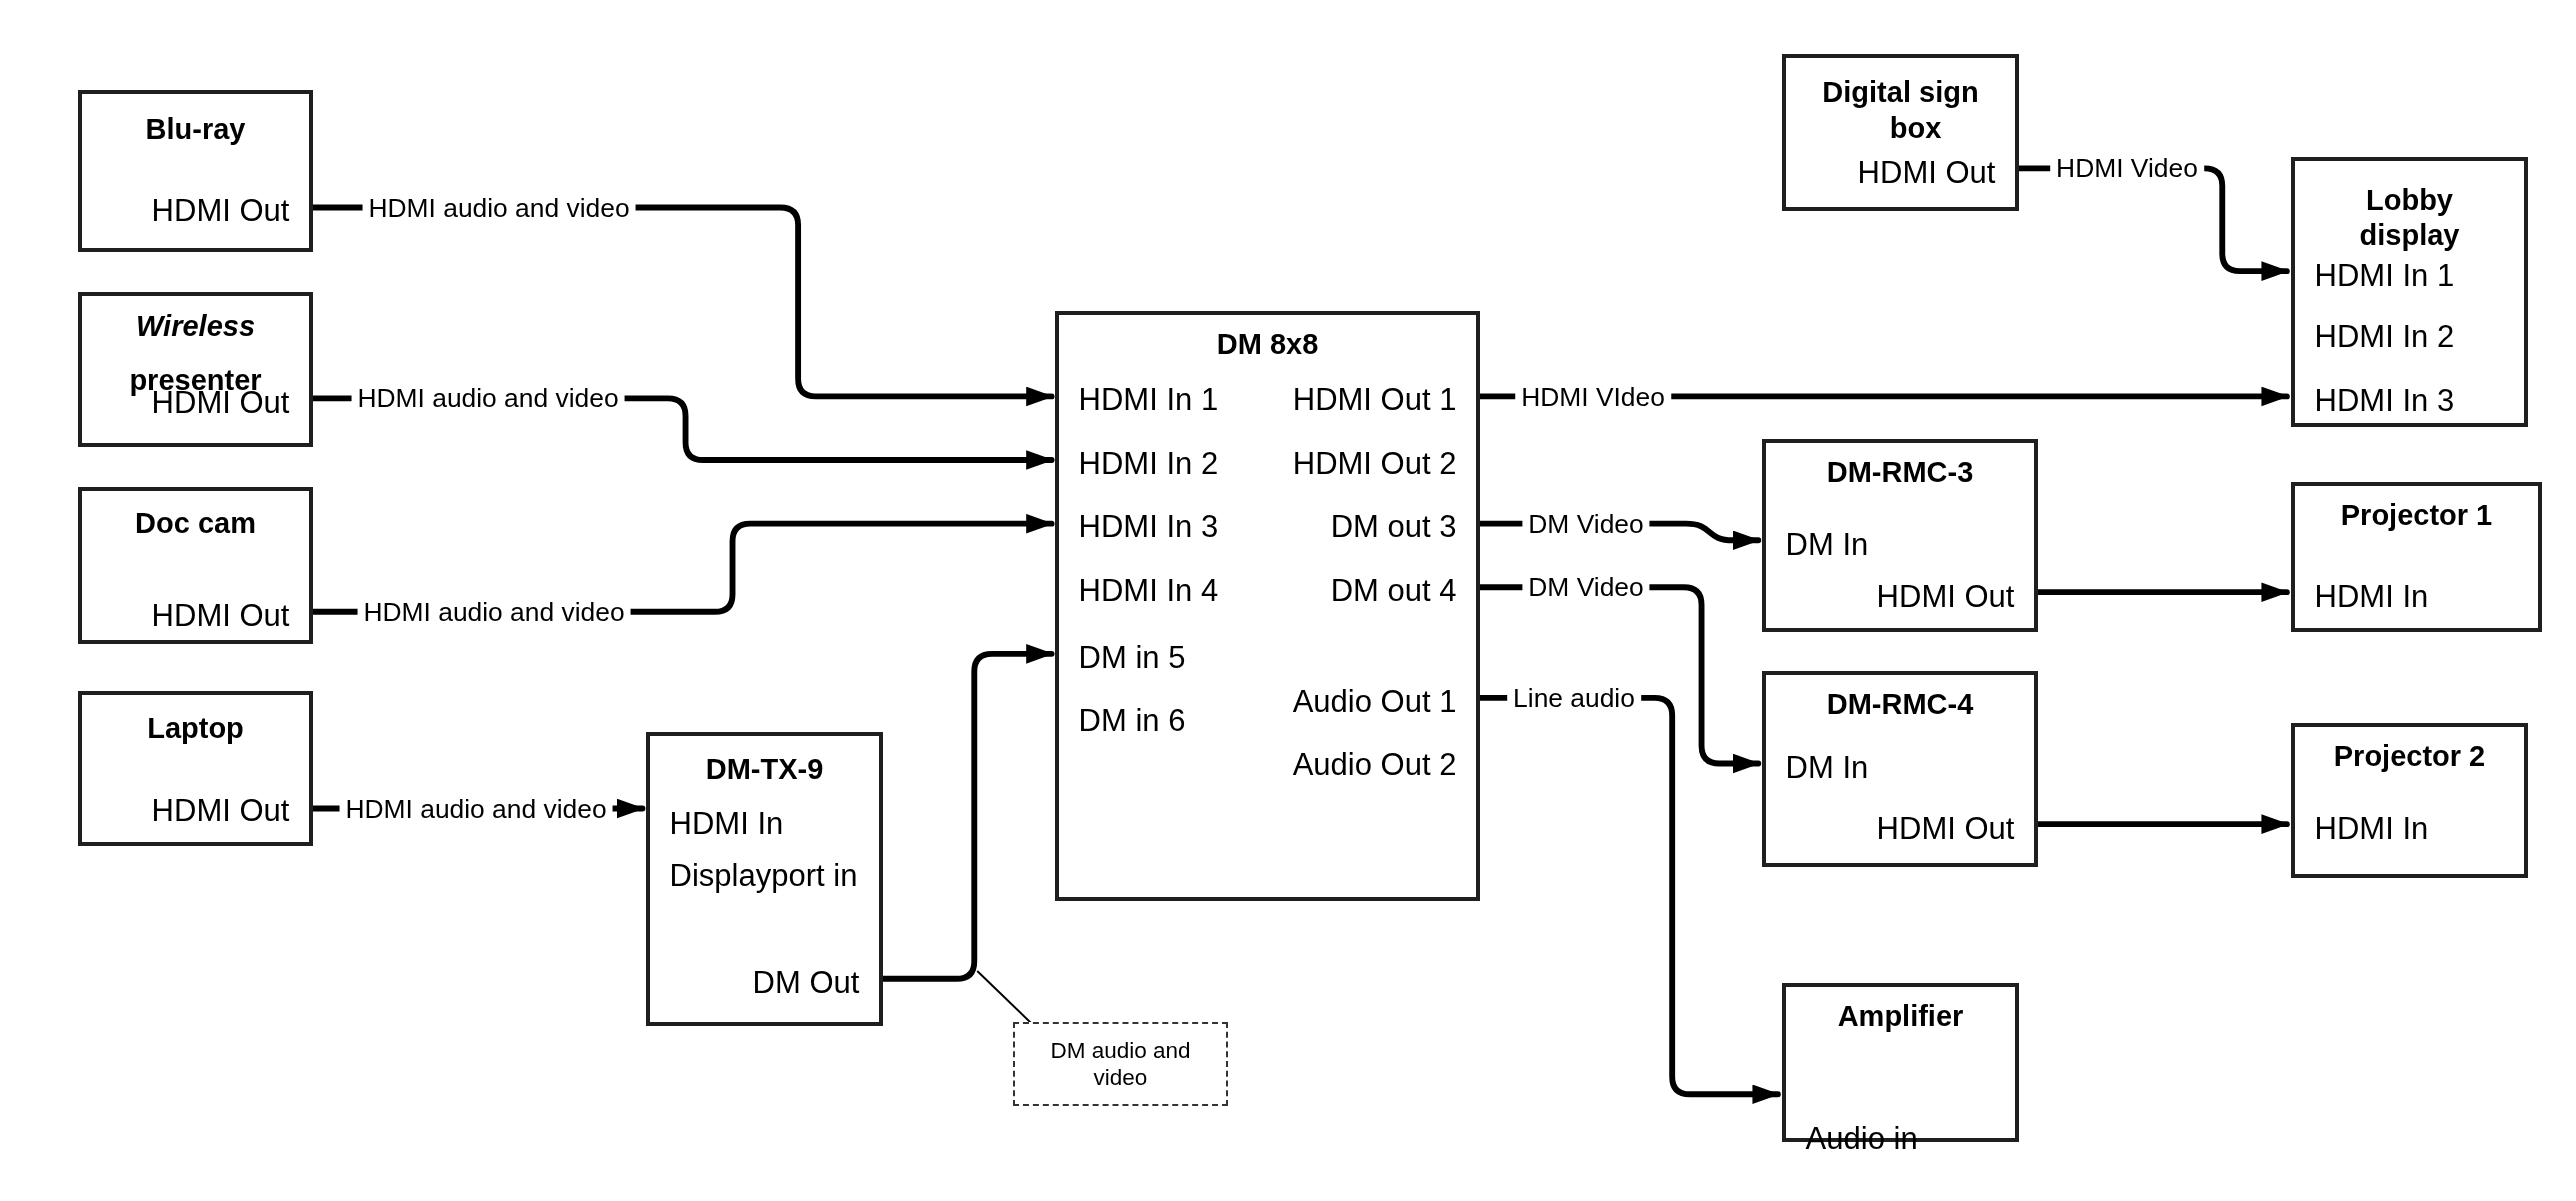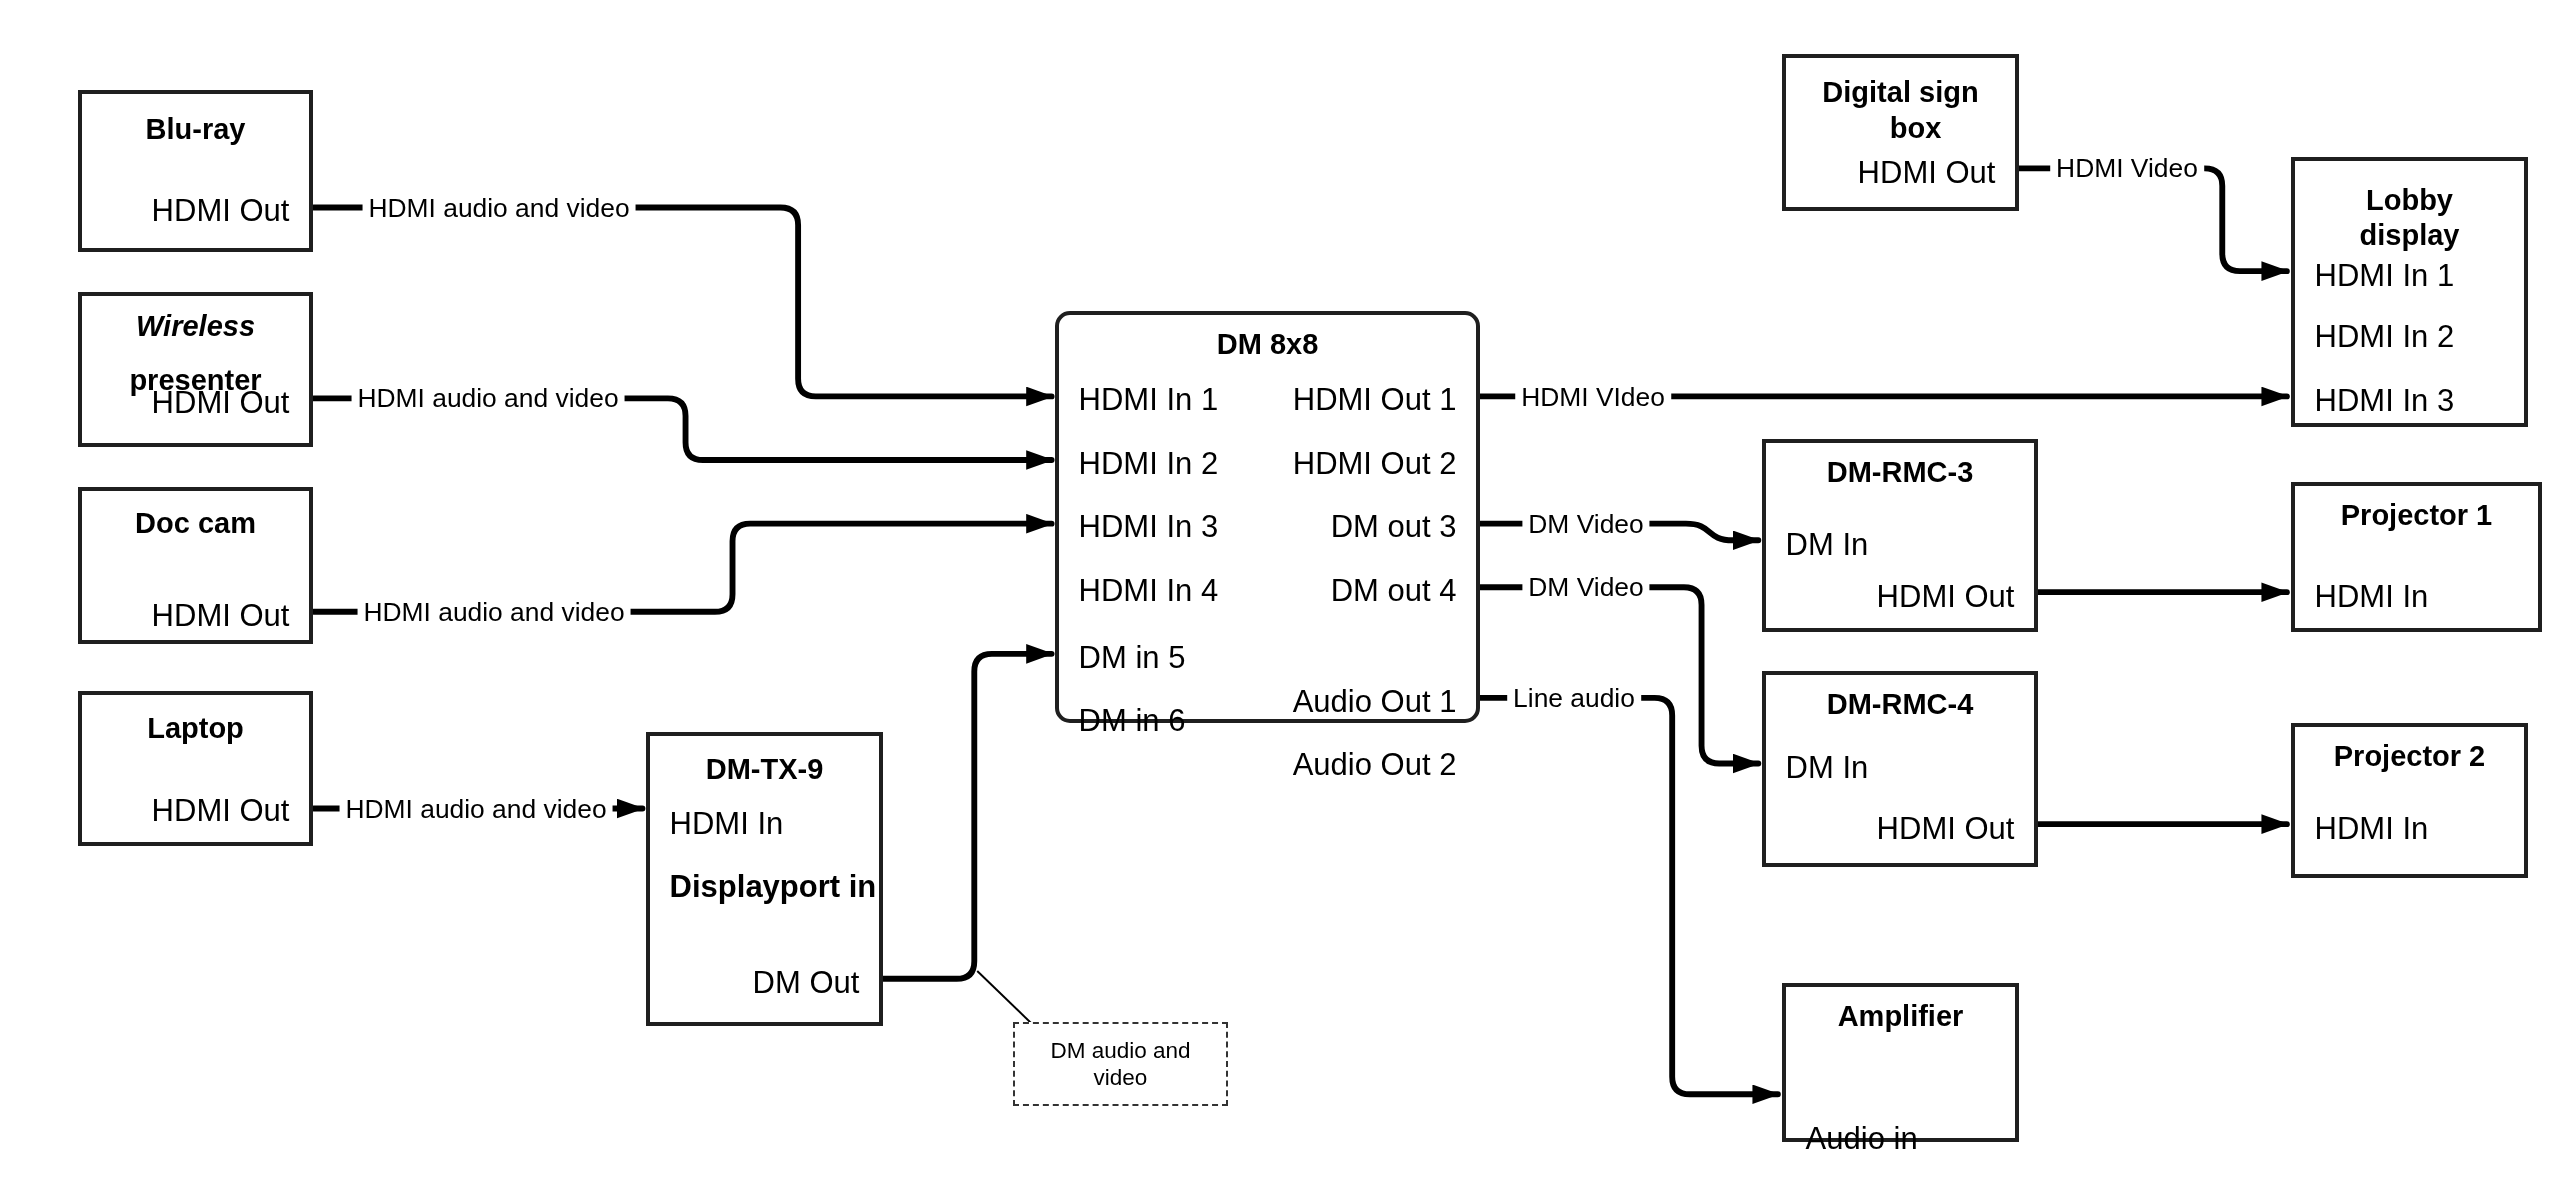--- a/index.html
+++ b/index.html
@@ -64,25 +64,25 @@
   </div>
 
   <div class="node" style="left:78px;top:691px;width:235px;height:155px;">
     <div class="node-title" style="top:33px;">Laptop</div>
     <div class="port pr" style="top:116px;">HDMI Out</div>
   </div>
 
   <div class="node" style="left:646px;top:732px;width:237px;height:294px;">
     <div class="node-title" style="top:33px;">DM-TX-9</div>
     <div class="port pl" style="top:88px;">HDMI In</div>
-    <div class="port pl" style="top:151px;font-weight:bold;">Displayport in</div>
+    <div class="port pl" style="top:140px;">Displayport in</div>
     <div class="port pr" style="top:247px;">DM Out</div>
   </div>
 
-  <div class="node" style="left:1055px;top:311px;width:425px;height:412px;border-radius:15px;">
+  <div class="node" style="left:1055px;top:311px;width:425px;height:590px;">
     <div class="node-title" style="top:29px;">DM 8x8</div>
     <div class="port pl" style="top:85px;">HDMI In 1</div>
     <div class="port pl" style="top:149px;">HDMI In 2</div>
     <div class="port pl" style="top:212px;">HDMI In 3</div>
     <div class="port pl" style="top:276px;">HDMI In 4</div>
     <div class="port pl" style="top:343px;">DM in 5</div>
     <div class="port pl" style="top:406px;">DM in 6</div>
     <div class="port pr" style="top:85px;">HDMI Out 1</div>
     <div class="port pr" style="top:149px;">HDMI Out 2</div>
     <div class="port pr" style="top:212px;">DM out 3</div>

